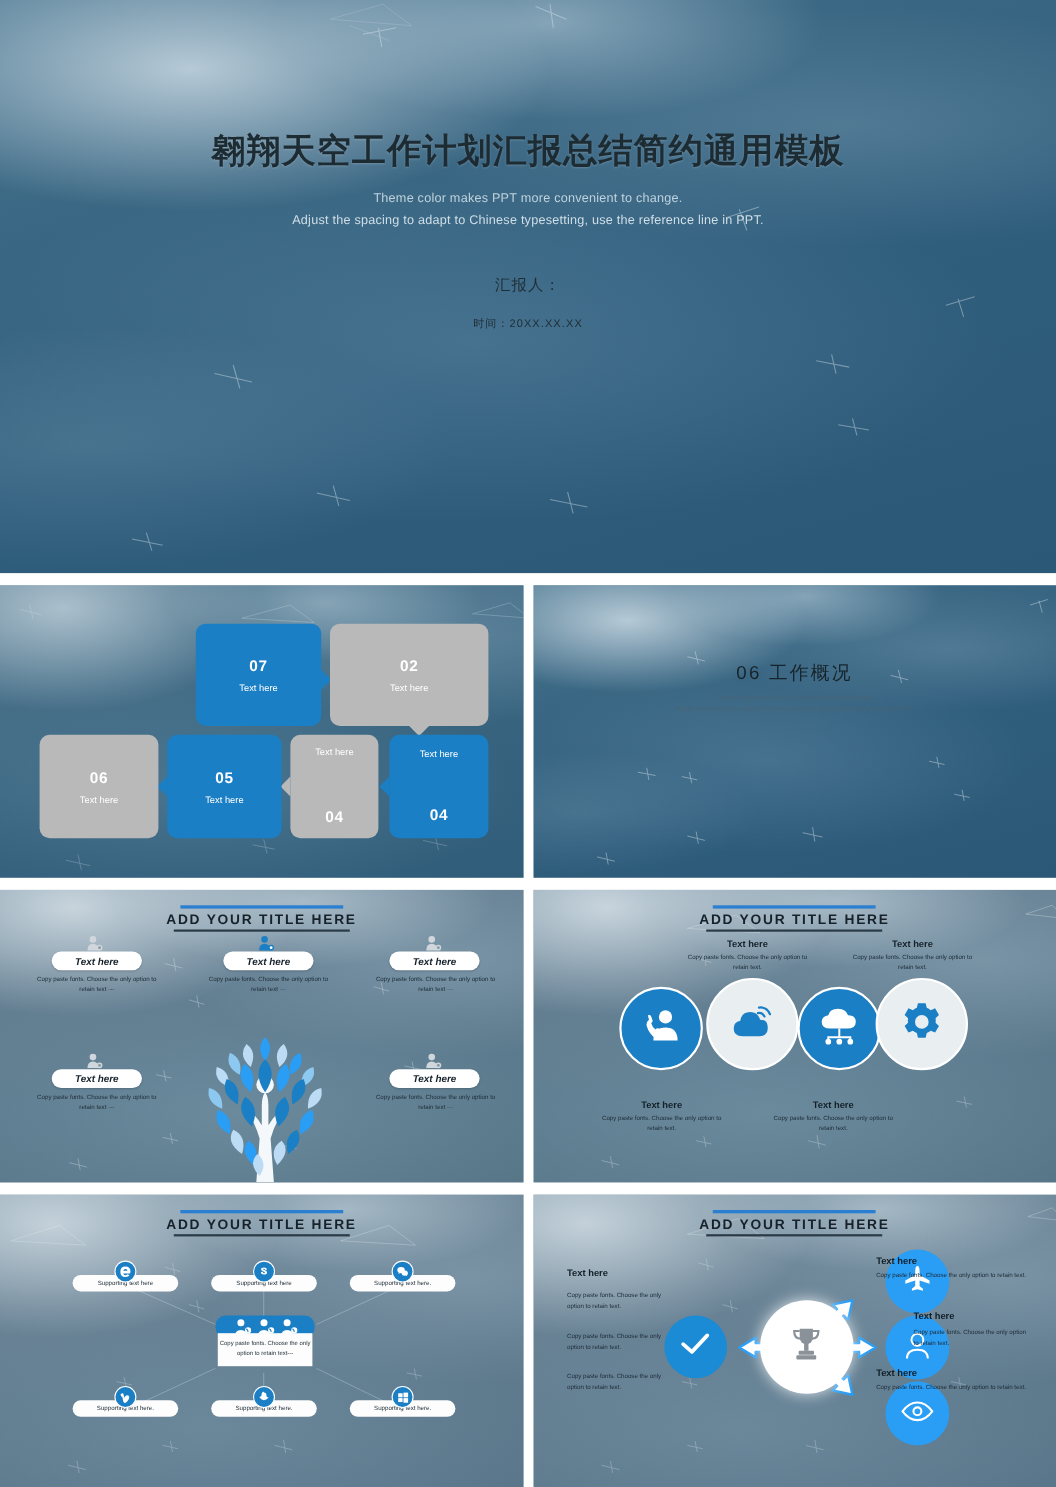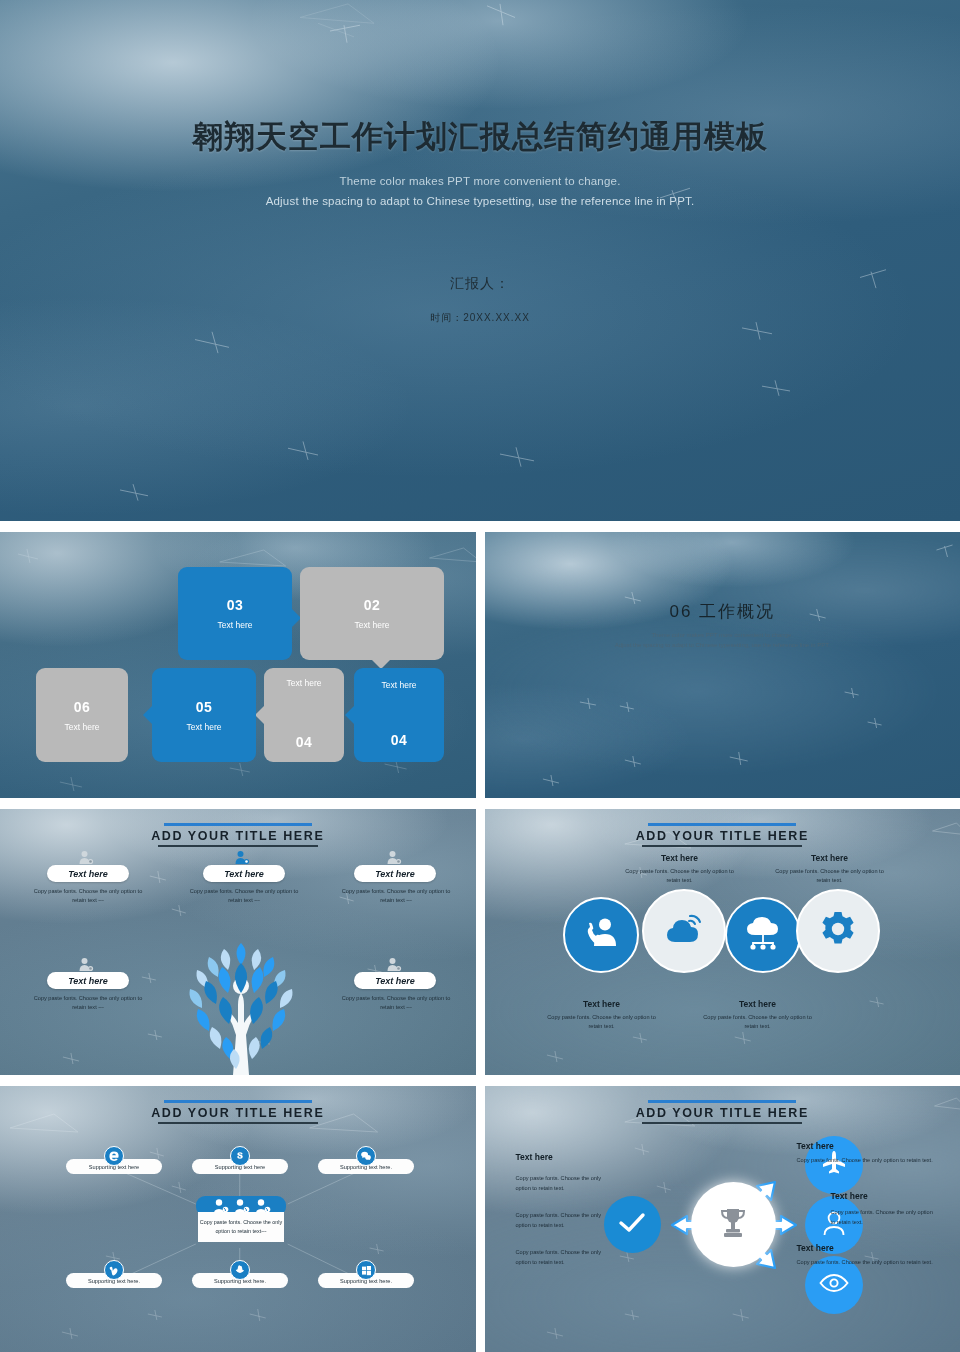--- a/index.html
+++ b/index.html
@@ -58,21 +58,21 @@
   
   .hero-wrap { position: absolute; inset: 0; display: flex; flex-direction: column; align-items: center; }
   .hero-title {
     margin-top: 116px;
     font-size: 31px; font-weight: 700; letter-spacing: 1px;
     color: #1d2b33;
     text-shadow: 0 1px 2px rgba(255,255,255,.18);
   }
   .hero-sub1 { margin-top: 17px; font-size: 11.5px; color: #bfd2dd; letter-spacing: .2px; }
   .hero-sub2 { margin-top: 8px; font-size: 11.5px; color: #cfdee7; letter-spacing: .2px; }
-  .hero-meta1 { margin-top: 68px; font-size: 14px; color: #1f2d35; letter-spacing: 1px; }
+  .hero-meta1 { margin-top: 44px; font-size: 14px; color: #1f2d35; letter-spacing: 1px; }
   .hero-meta2 { margin-top: 18px; font-size: 10px; color: #1f2d35; letter-spacing: 1px; }
 
   
   .sec-wrap { position: absolute; inset: 0; display: flex; flex-direction: column; align-items: center; }
   .sec-title { margin-top: 68px; font-size: 17px; color: #17242b; letter-spacing: 2px; font-weight: 400; }
   .sec-sub1 { margin-top: 9px; font-size: 6px; color: #4a6576; }
   .sec-sub2 { margin-top: 4px; font-size: 6px; color: #4a6576; }
 
   
   .content-grid { position: absolute; left: 36px; top: 35px; width: 408px; height: 195px; }
@@ -192,21 +192,21 @@
             <path d="M385 232 l22 5 M396 227 l3 14"></path>
             <path d="M220 30 l44 -12 l22 16 z"></path>
             <path d="M430 26 l34 -10 l18 14 z"></path>
           </g>
         </svg>
       </div>
       <div class="content-grid">
 
 
         <div class="cbox blue" style="left:142px; top:0px; width:114px; height:93px;">
-          <div class="num">03</div>
+          <div class="num">07</div>
           <div class="lbl">Text here</div>
           <span class="notch" style="left:114px; top:42px; border-top:9px solid transparent; border-bottom:9px solid transparent; border-left:9px solid #1a7fc4;"></span>
         </div>
 
         <div class="cbox grey" style="left:264px; top:0px; width:144px; height:93px;">
           <div class="num">02</div>
           <div class="lbl">Text here</div>
           <span class="notch" style="left:72px; top:93px; border-left:9px solid transparent; border-right:9px solid transparent; border-top:9px solid #b9b9b9;"></span>
         </div>
 
@@ -221,21 +221,21 @@
           <div class="num">04</div>
           <span class="notch" style="left:-9px; top:38px; border-top:9px solid transparent; border-bottom:9px solid transparent; border-right:9px solid #b9b9b9;"></span>
         </div>
 
         <div class="cbox blue" style="left:116px; top:101px; width:104px; height:94px;">
           <div class="num">05</div>
           <div class="lbl">Text here</div>
           <span class="notch" style="left:-9px; top:38px; border-top:9px solid transparent; border-bottom:9px solid transparent; border-right:9px solid #1a7fc4;"></span>
         </div>
 
-        <div class="cbox grey" style="left:0px; top:101px; width:92px; height:94px;">
+        <div class="cbox grey" style="left:0px; top:101px; width:108px; height:94px;">
           <div class="num">06</div>
           <div class="lbl">Text here</div>
         </div>
       </div>
     </div>
 
     <div class="slide slide-half sky-dark">
       <div class="gliders">
         <svg viewBox="0 0 476 266" preserveAspectRatio="none">
           <g stroke="#dfeaf1" stroke-width="0.9" fill="none" opacity="0.8">

